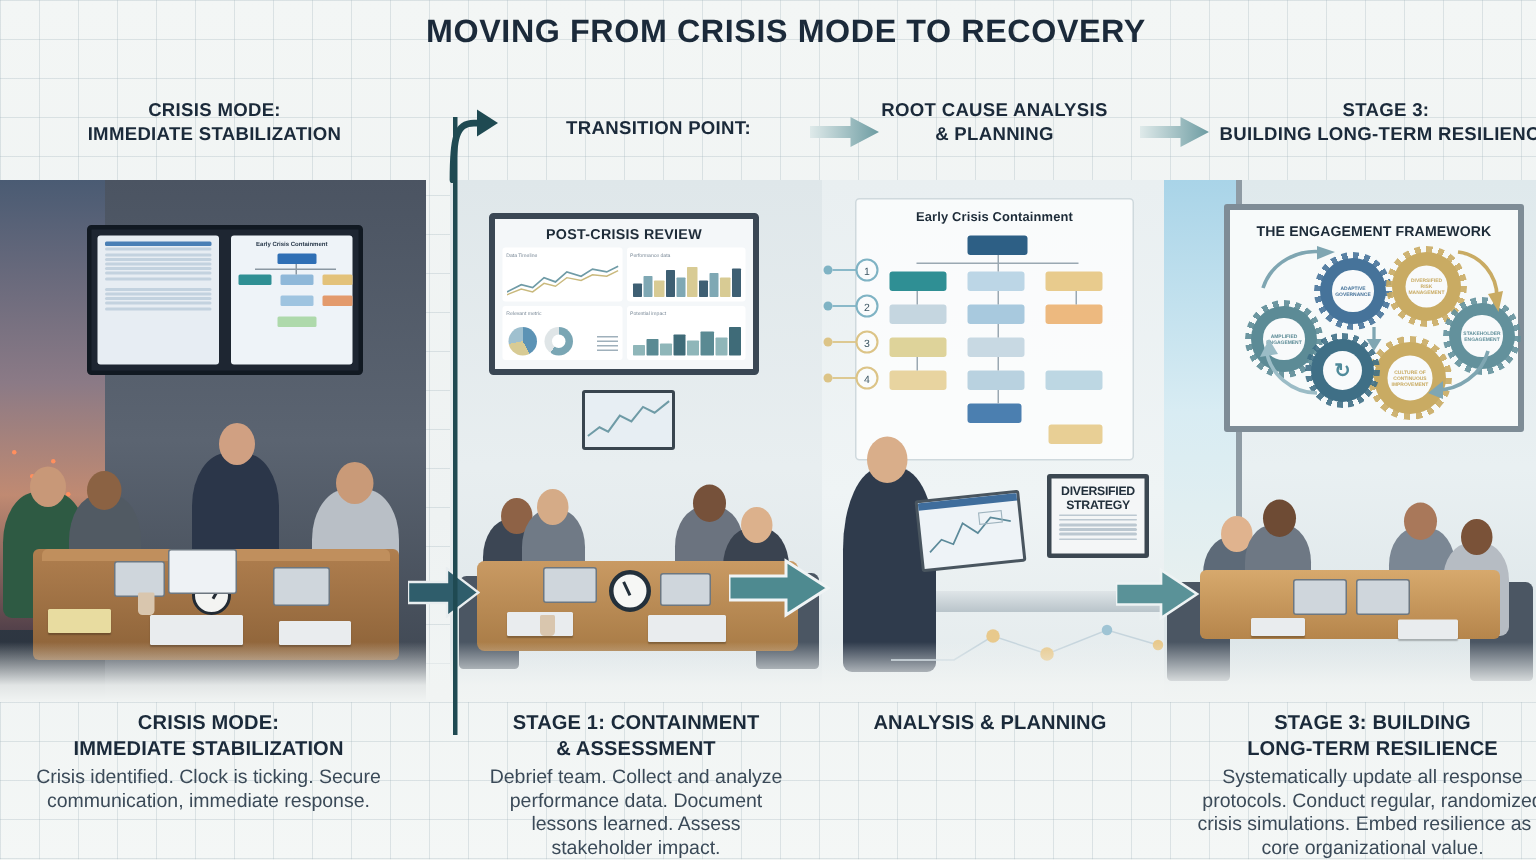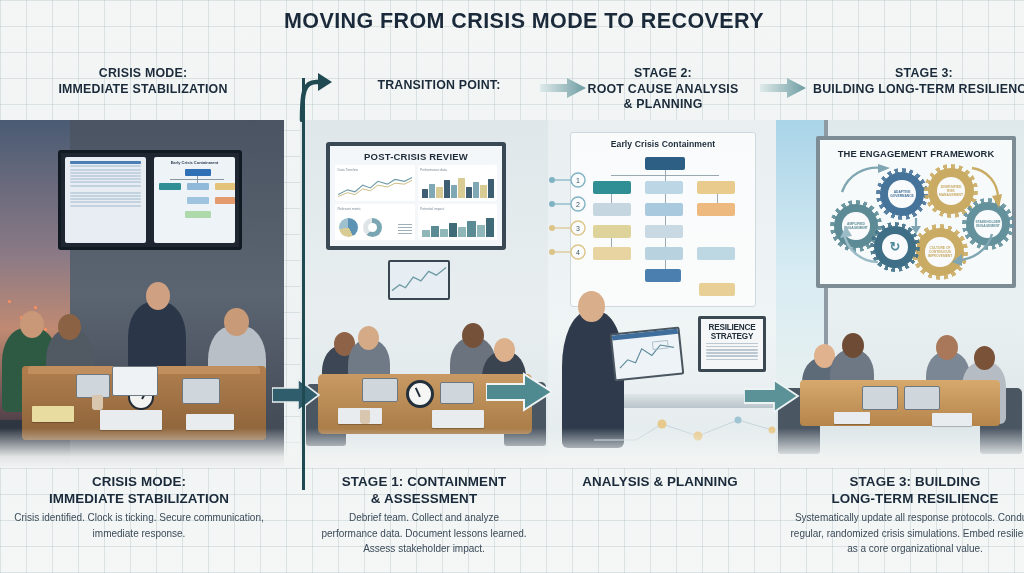--- a/index.html
+++ b/index.html
@@ -276,21 +276,21 @@
   }
 
   
   .captions { position: absolute; top: 470px; left: 0; width: 1024px; height: 103px; z-index: 35; }
   .cap-col { position: absolute; text-align: center; }
   .cap-title {
     font-size: 13.4px; font-weight: bold; color: #1b2a3a;
     line-height: 16.5px; letter-spacing: 0.1px; text-transform: uppercase;
   }
   .cap-body {
-    font-size: 10px; color: #3b4a58; line-height: 15.5px; margin-top: 3px;
+    font-size: 13px; color: #3b4a58; line-height: 15.5px; margin-top: 3px;
   }
   .cc1 { left: 6px;  width: 266px; top: 4px; }
   .cc2 { left: 320px; width: 208px; top: 4px; }
   .cc3 { left: 556px; width: 208px; top: 4px; }
   .cc4 { left: 790px; width: 250px; top: 4px; }
 </style>
 </head>
 <body>
 
 <div id="infographic">
@@ -319,21 +319,20 @@
       <defs>
         <linearGradient id="ga1" x1="0" y1="0" x2="1" y2="0">
           <stop offset="0%" stop-color="#dfeaea"></stop>
             <stop offset="100%" stop-color="#6d9ca2"></stop>
         </linearGradient>
       </defs>
       <path d="M0 6 L27 6 L27 0 L46 10 L27 20 L27 14 L0 14 Z" fill="url(#ga1)"></path>
     </svg>
 
     <div class="top-head th3">
-      <div>STAGE 2:</div>
       <div>ROOT CAUSE ANALYSIS</div>
       <div>&amp; PLANNING</div>
     </div>
 
     <svg class="hdr-arrow a3" viewBox="0 0 46 20">
       <defs>
         <linearGradient id="ga2" x1="0" y1="0" x2="1" y2="0">
           <stop offset="0%" stop-color="#dfeaea"></stop>
             <stop offset="100%" stop-color="#6d9ca2"></stop>
         </linearGradient>
@@ -579,21 +578,21 @@
 
       <div class="p3-tablet">
         <div style="height:5px;background:#3f6d9c;border-radius:1px 1px 0 0;"></div>
         <svg viewBox="0 0 66 36" style="width:100%;height:34px;">
           <polyline points="3,30 12,22 20,26 28,12 38,20 48,10 62,14" fill="none" stroke="#5c8a9a" stroke-width="1.2"></polyline>
           <rect x="40" y="6" width="16" height="8" fill="none" stroke="#9fb4bf" stroke-width="0.8"></rect>
         </svg>
       </div>
 
       <div class="p3-monitor">
-        <div class="mon-title">RESILIENCE</div>
+        <div class="mon-title">DIVERSIFIED</div>
         <div class="mon-title" style="margin-top:0;">STRATEGY</div>
         <div class="mon-line"></div>
           <div class="mon-line"></div>
           <div class="mon-line"></div>
         <div class="mon-line"></div>
           <div class="mon-line"></div>
           <div class="mon-line"></div>
       </div>
 
       <svg style="position:absolute;left:40px;bottom:16px;width:190px;height:46px;" viewBox="0 0 190 46">

